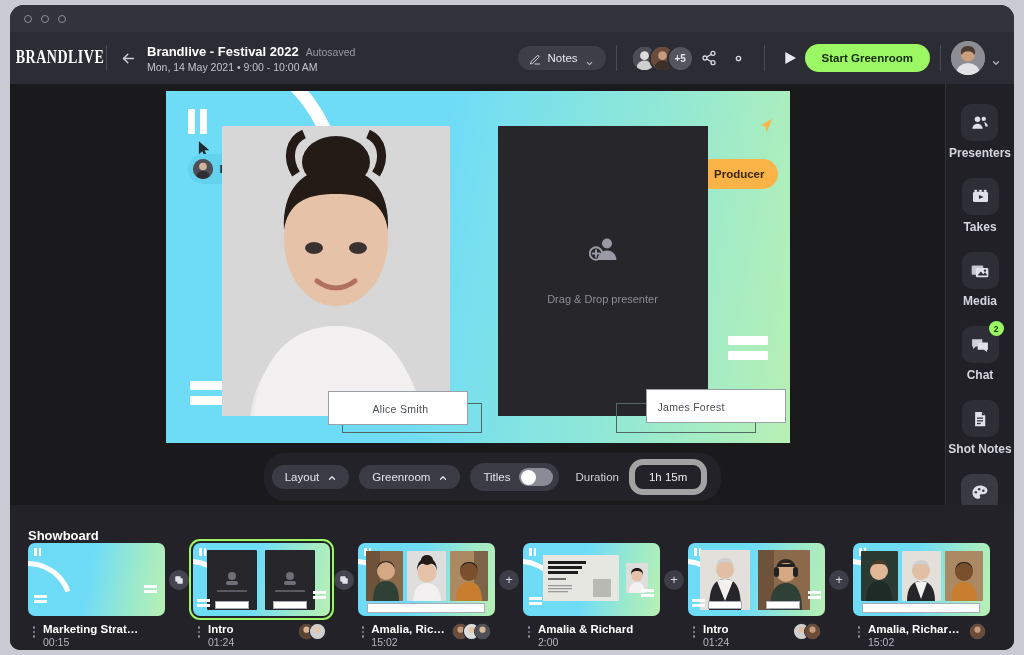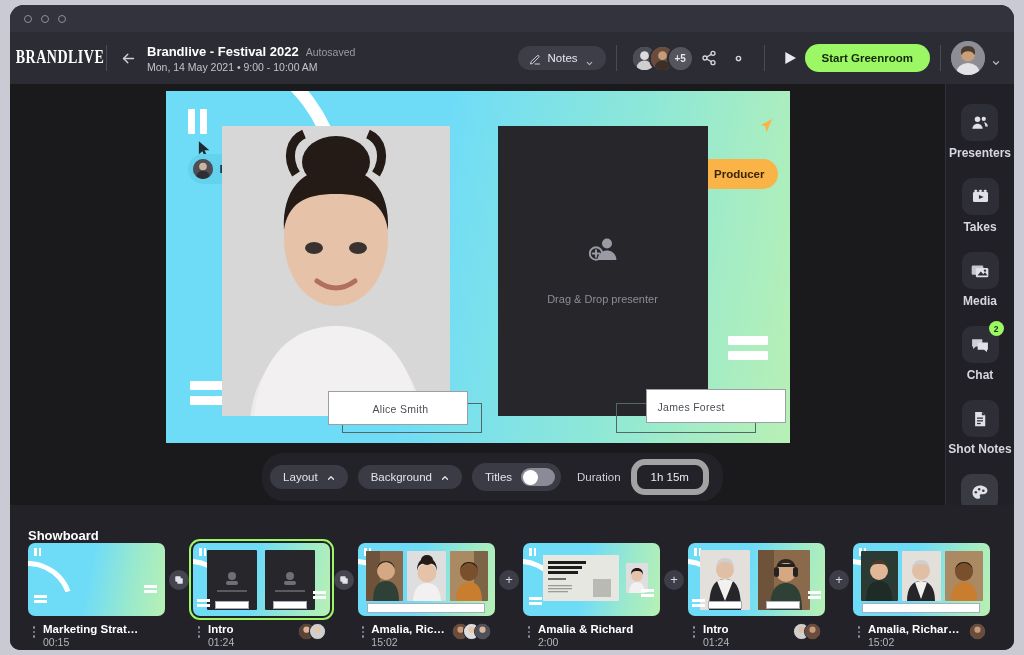--- a/index.html
+++ b/index.html
@@ -412,21 +412,21 @@
         <div class="ctrlbar">
           <div class="pillbtn">
             <span>Layout</span>
             <span class="chev">
               <svg width="10" height="10" viewBox="0 0 24 24" fill="none" stroke="currentColor" stroke-width="3" stroke-linecap="round" stroke-linejoin="round">
                   <polyline points="6 15 12 9 18 15"></polyline>
                 </svg>
             </span>
           </div>
           <div class="pillbtn">
-            <span>Background</span>
+            <span>Greenroom</span>
             <span class="chev">
               <svg width="10" height="10" viewBox="0 0 24 24" fill="none" stroke="currentColor" stroke-width="3" stroke-linecap="round" stroke-linejoin="round">
                   <polyline points="6 15 12 9 18 15"></polyline>
                 </svg>
             </span>
           </div>
           <div class="titles-pill">
             <span>Titles</span>
             <span class="toggle">
                 <i></i>

